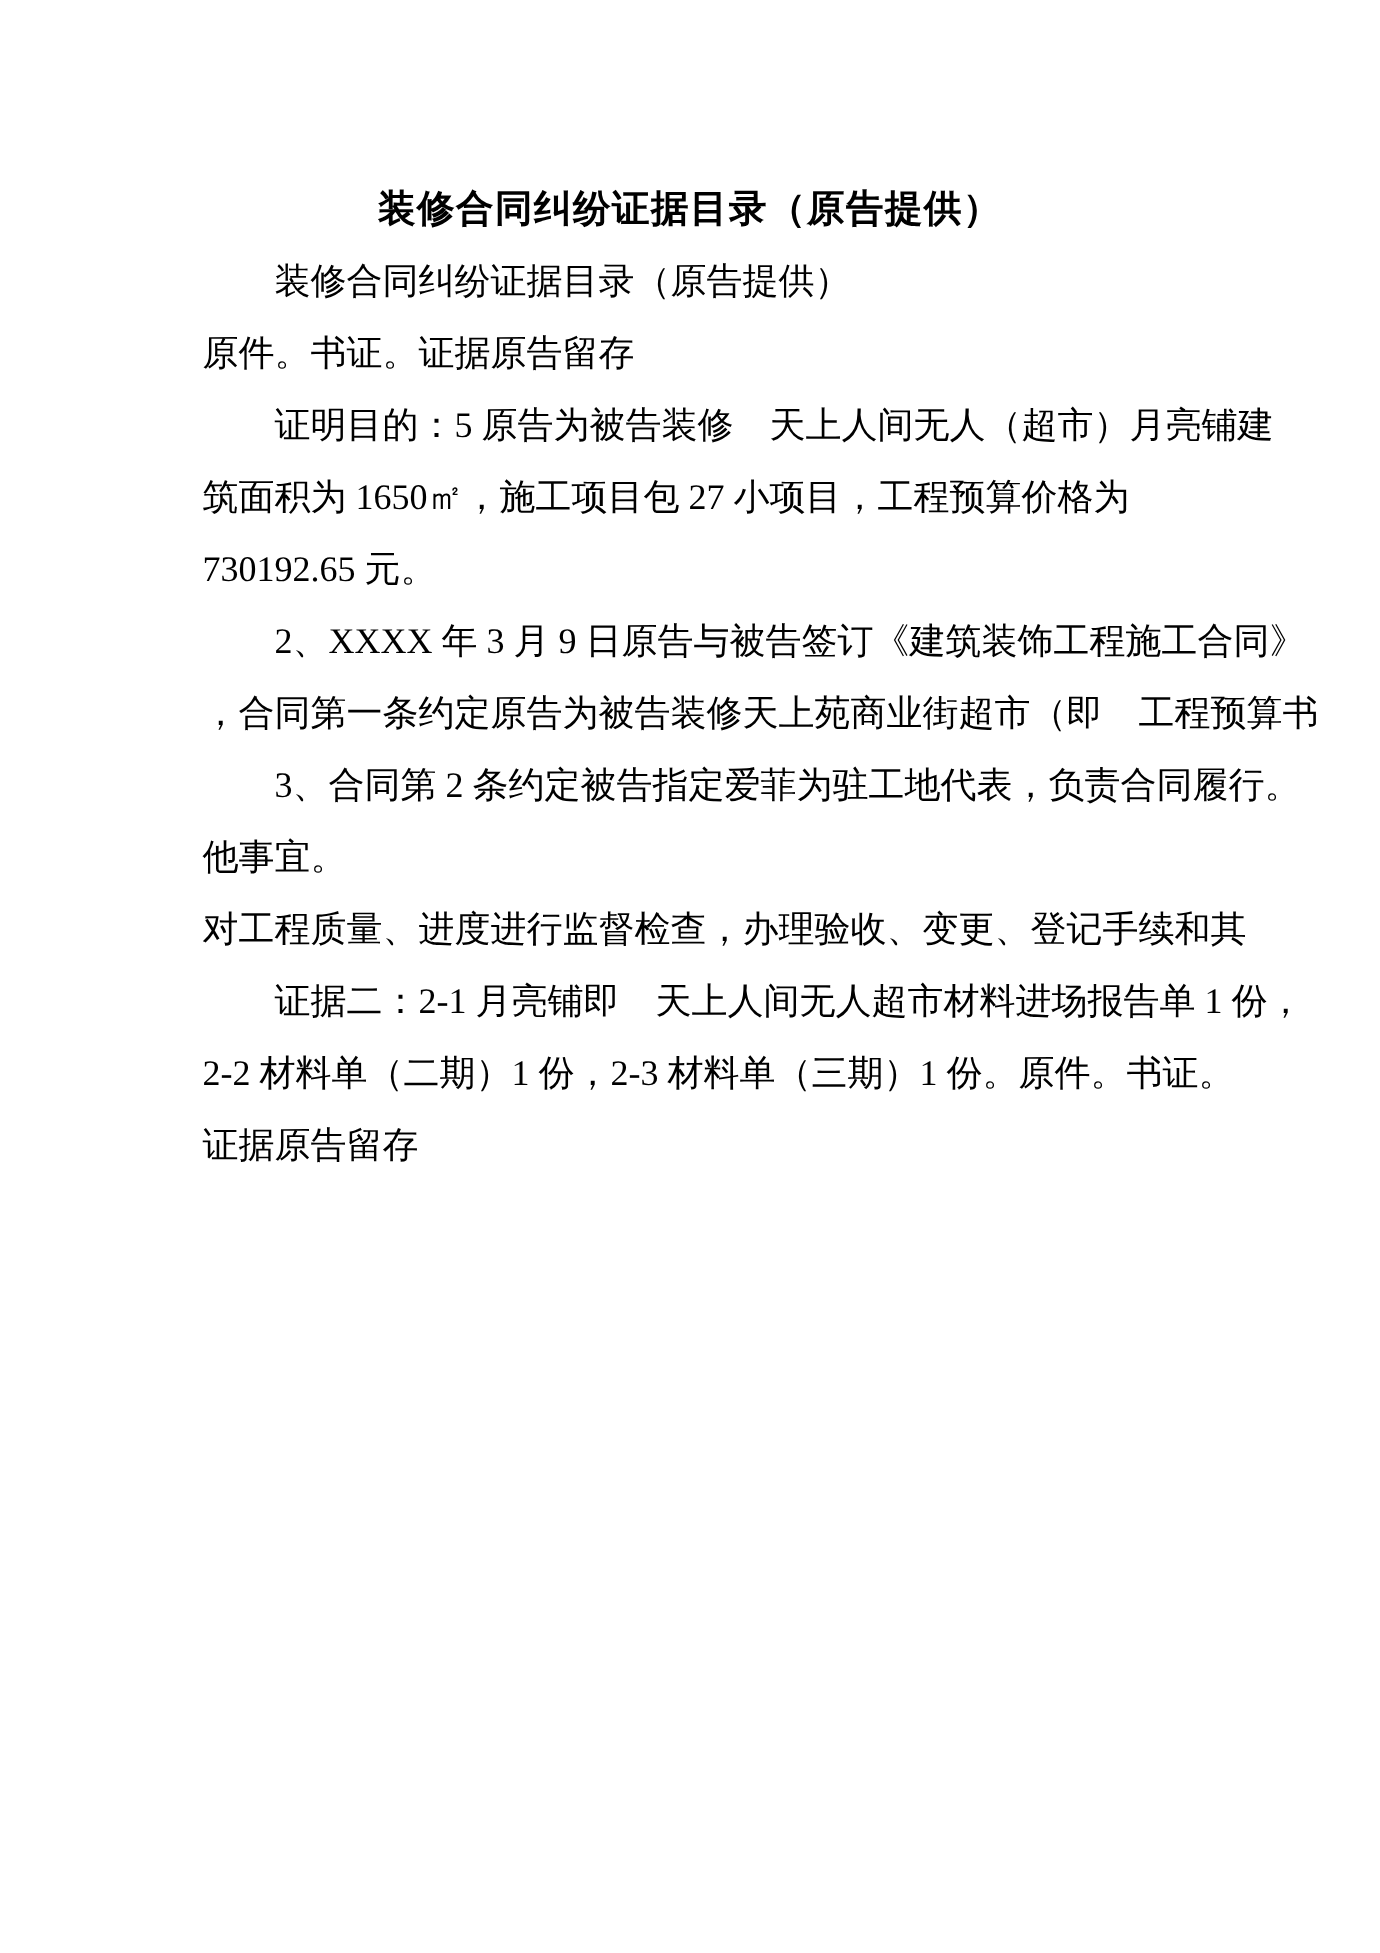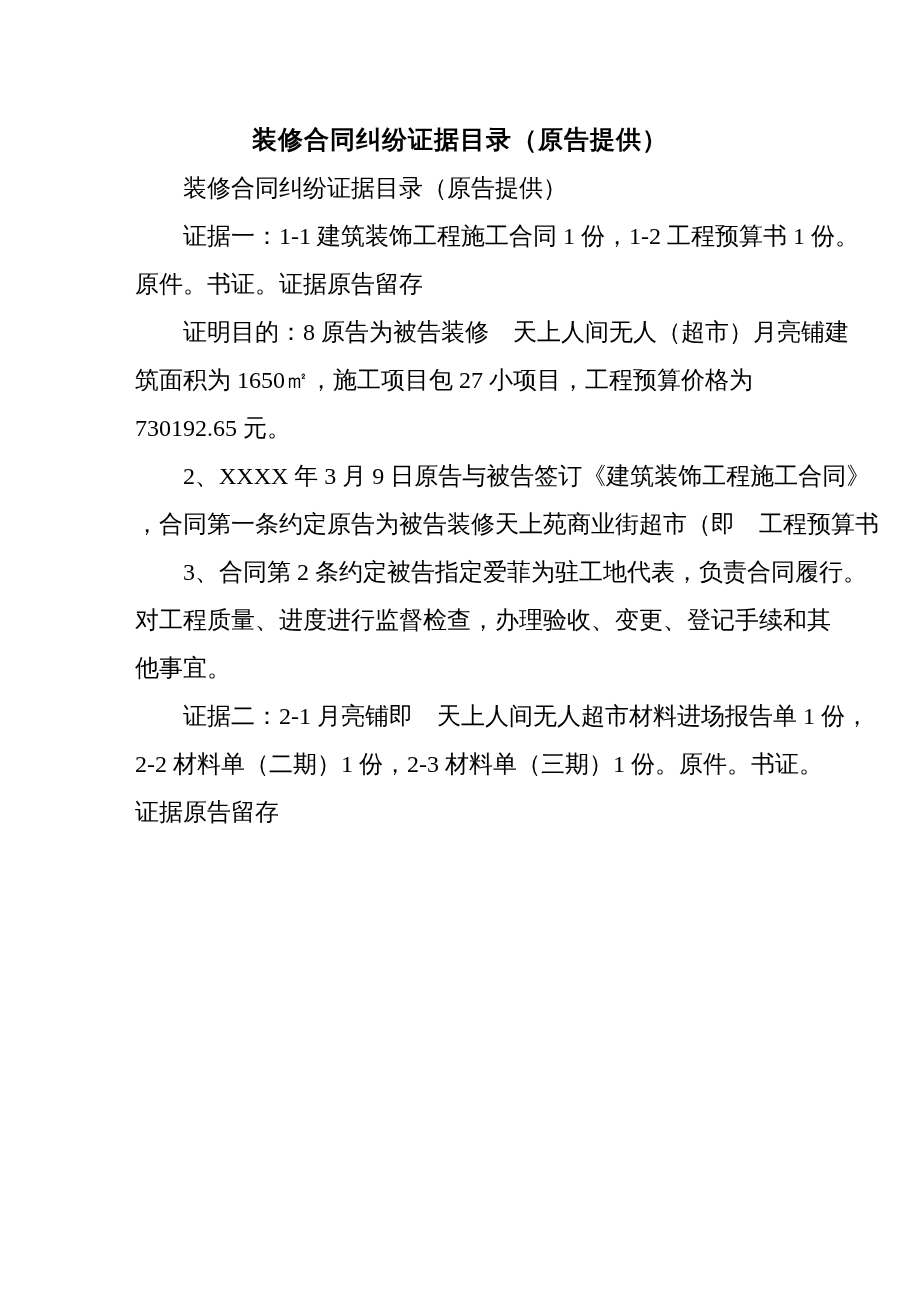--- a/index.html
+++ b/index.html
@@ -51,36 +51,35 @@
 </head>
 <body style="background: rgb(255, 255, 255);">
 
 <div class="page" style="background: rgb(255, 255, 255); color: rgb(0, 0, 0);">
   <h1 class="doc-title">装修合同纠纷证据目录（原告提供）</h1>
   <div class="doc-body">
       <div class="paragraph">
         <div class="line first">装修合同纠纷证据目录（原告提供）</div>
       </div>
       <div class="paragraph">
-        <div class="line first">证据一：1-1 建筑装饰工程施工合同 1 份，1-2 工程预算书 1 份。</div>
         <div class="line">原件。书证。证据原告留存</div>
       </div>
       <div class="paragraph">
-        <div class="line first">证明目的：8 原告为被告装修　天上人间无人（超市）月亮铺建</div>
+        <div class="line first">证明目的：5 原告为被告装修　天上人间无人（超市）月亮铺建</div>
         <div class="line">筑面积为 1650㎡，施工项目包 27 小项目，工程预算价格为</div>
         <div class="line">730192.65 元。</div>
       </div>
       <div class="paragraph">
         <div class="line first">2、XXXX 年 3 月 9 日原告与被告签订《建筑装饰工程施工合同》</div>
         <div class="line">，合同第一条约定原告为被告装修天上苑商业街超市（即　工程预算书</div>
       </div>
       <div class="paragraph">
         <div class="line first">3、合同第 2 条约定被告指定爱菲为驻工地代表，负责合同履行。</div>
+        <div class="line">他事宜。</div>
         <div class="line">对工程质量、进度进行监督检查，办理验收、变更、登记手续和其</div>
-        <div class="line">他事宜。</div>
       </div>
       <div class="paragraph">
         <div class="line first">证据二：2-1 月亮铺即　天上人间无人超市材料进场报告单 1 份，</div>
         <div class="line">2-2 材料单（二期）1 份，2-3 材料单（三期）1 份。原件。书证。</div>
         <div class="line">证据原告留存</div>
       </div>
     </div>
 </div>
 
 </body></html>

